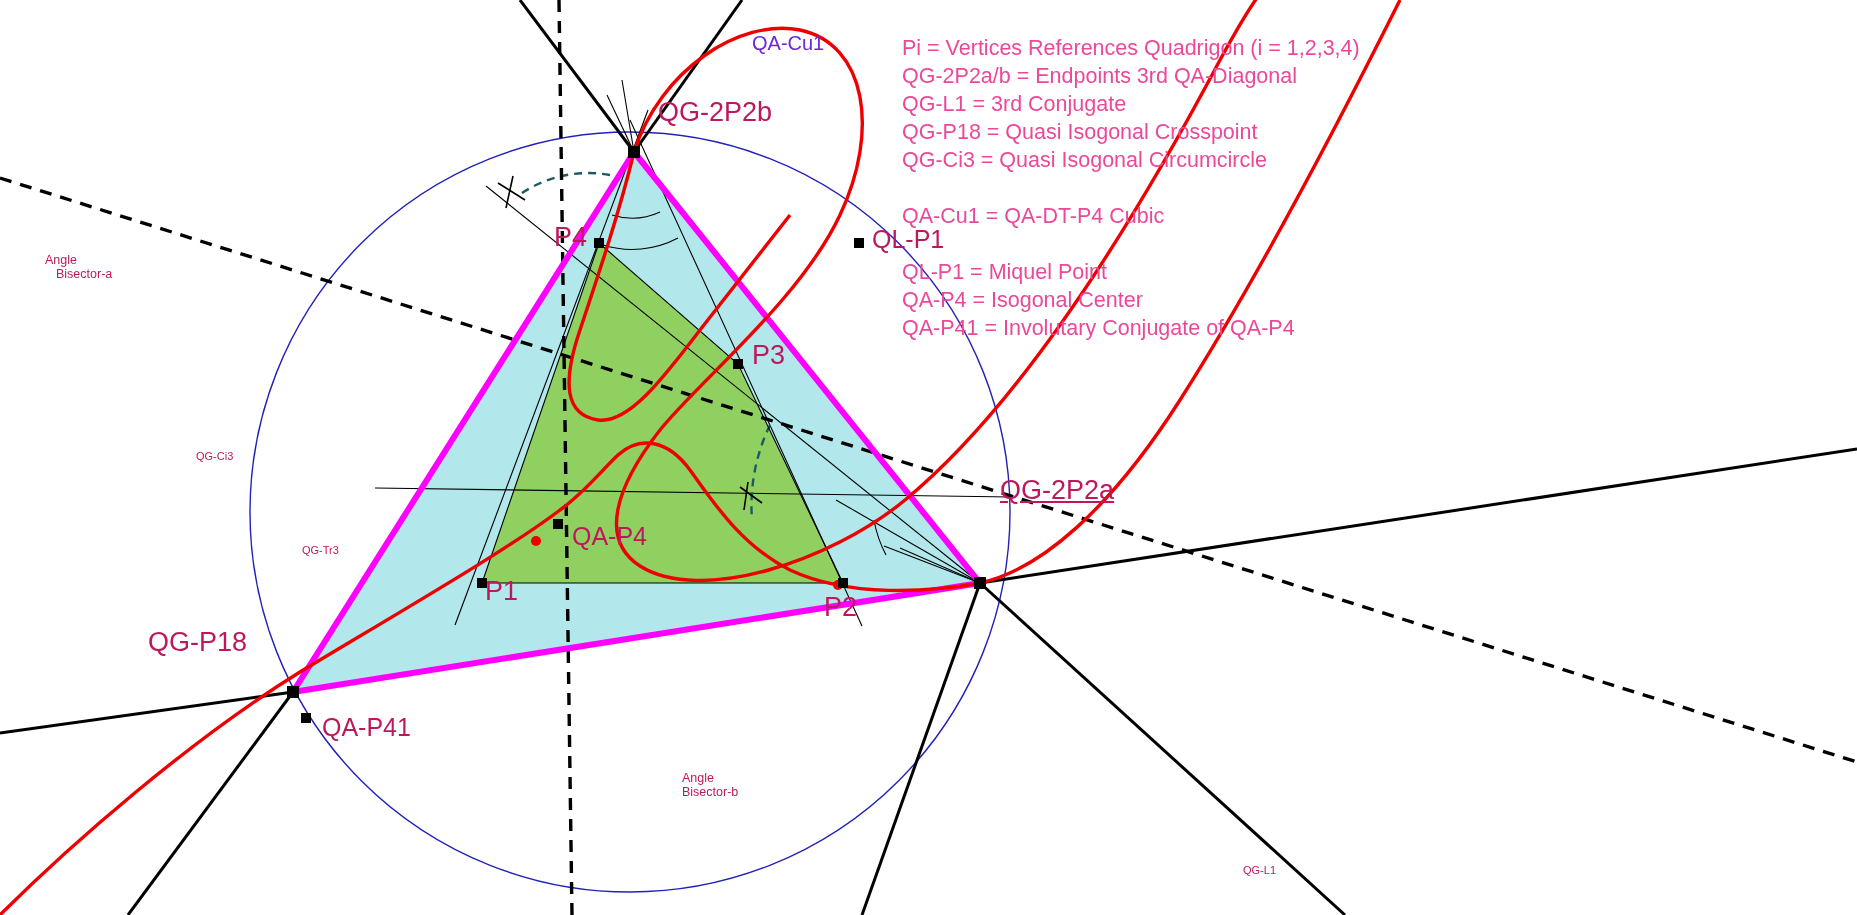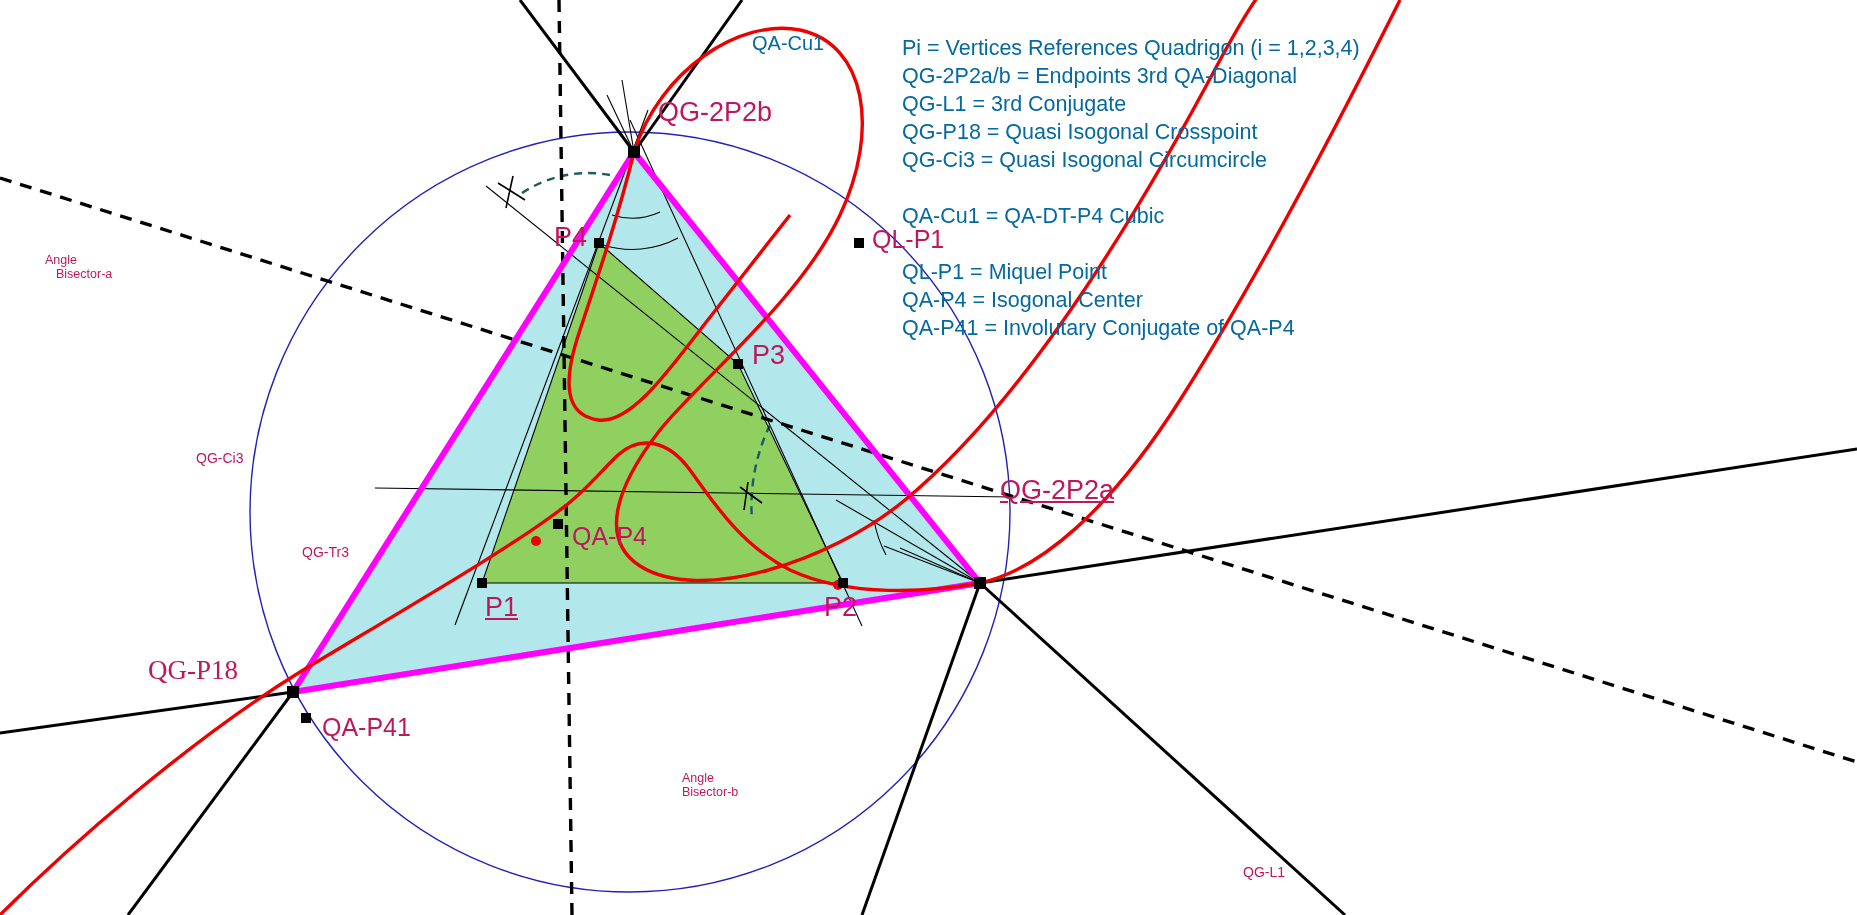--- a/index.html
+++ b/index.html
@@ -3,28 +3,28 @@
 <meta charset="utf-8">
 <title>QG-P18 Quasi Isogonal Crosspoint Diagram</title>
 <style>
   html,body{margin:0;padding:0;background:#ffffff;}
   body{width:1857px;height:915px;overflow:hidden;
        font-family:"Liberation Sans","DejaVu Sans",sans-serif;}
   #stage{position:relative;width:1857px;height:915px;background:#fff;}
   svg#fig{position:absolute;left:0;top:0;width:1857px;height:915px;}
 
   .legend{position:absolute;left:902px;top:34px;width:560px;}
-  .legend .ln{font-size:21.5px;color:#0369a1;line-height:28px;white-space:nowrap;}
+  .legend .ln{font-size:21.5px;color:#ec4899;line-height:28px;white-space:nowrap;}
   .legend .gap{height:28px;}
 
   .lbl{position:absolute;color:#be185d;white-space:nowrap;}
   .lbl-big{font-size:27px;}
   .lbl-mid{font-size:25px;}
-  .lbl-small{font-size:14px;}
-  .lbl-red{color:#0369a1;font-size:20px;}
+  .lbl-small{font-size:11px;}
+  .lbl-red{color:#6d28d9;font-size:20px;}
   .lbl-two{font-size:12.5px;line-height:14px;}
 </style>
 </head>
 <body>
 
 <div id="stage">
 
   <svg id="fig" viewBox="0 0 1857 915">
 
     <polygon points="634,152 980,583 293,692" fill="#b2e8ec" stroke="none"></polygon>
@@ -106,29 +106,29 @@
     <div class="ln">QA-P4 = Isogonal Center</div>
     <div class="ln">QA-P41 = Involutary Conjugate of QA-P4</div>
   </div>
 
   <div class="lbl lbl-red" style="left:752px;top:32px;">QA-Cu1</div>
 
   <div class="lbl lbl-big" style="left:658px;top:97px;">QG-2P2b</div>
 
   <div class="lbl lbl-big" style="left:1000px;top:475px;text-decoration:underline;">QG-2P2a</div>
 
-  <div class="lbl lbl-big" style="left:148px;top:655px;font-family:Liberation Serif, serif;">QG-P18</div>
+  <div class="lbl lbl-big" style="left:148px;top:627px;">QG-P18</div>
 
   <div class="lbl lbl-mid" style="left:872px;top:225px;">QL-P1</div>
 
   <div class="lbl lbl-mid" style="left:572px;top:522px;">QA-P4</div>
 
   <div class="lbl lbl-mid" style="left:322px;top:713px;">QA-P41</div>
 
-  <div class="lbl lbl-big" style="left:485px;top:592px;text-decoration:underline;">P1</div>
+  <div class="lbl lbl-big" style="left:485px;top:576px;">P1</div>
 
   <div class="lbl lbl-big" style="left:824px;top:592px;">P2</div>
 
   <div class="lbl lbl-big" style="left:752px;top:340px;">P3</div>
 
   <div class="lbl lbl-big" style="left:554px;top:222px;">P4</div>
 
   <div class="lbl lbl-small" style="left:196px;top:450px;">QG-Ci3</div>
 
   <div class="lbl lbl-small" style="left:302px;top:544px;">QG-Tr3</div>

